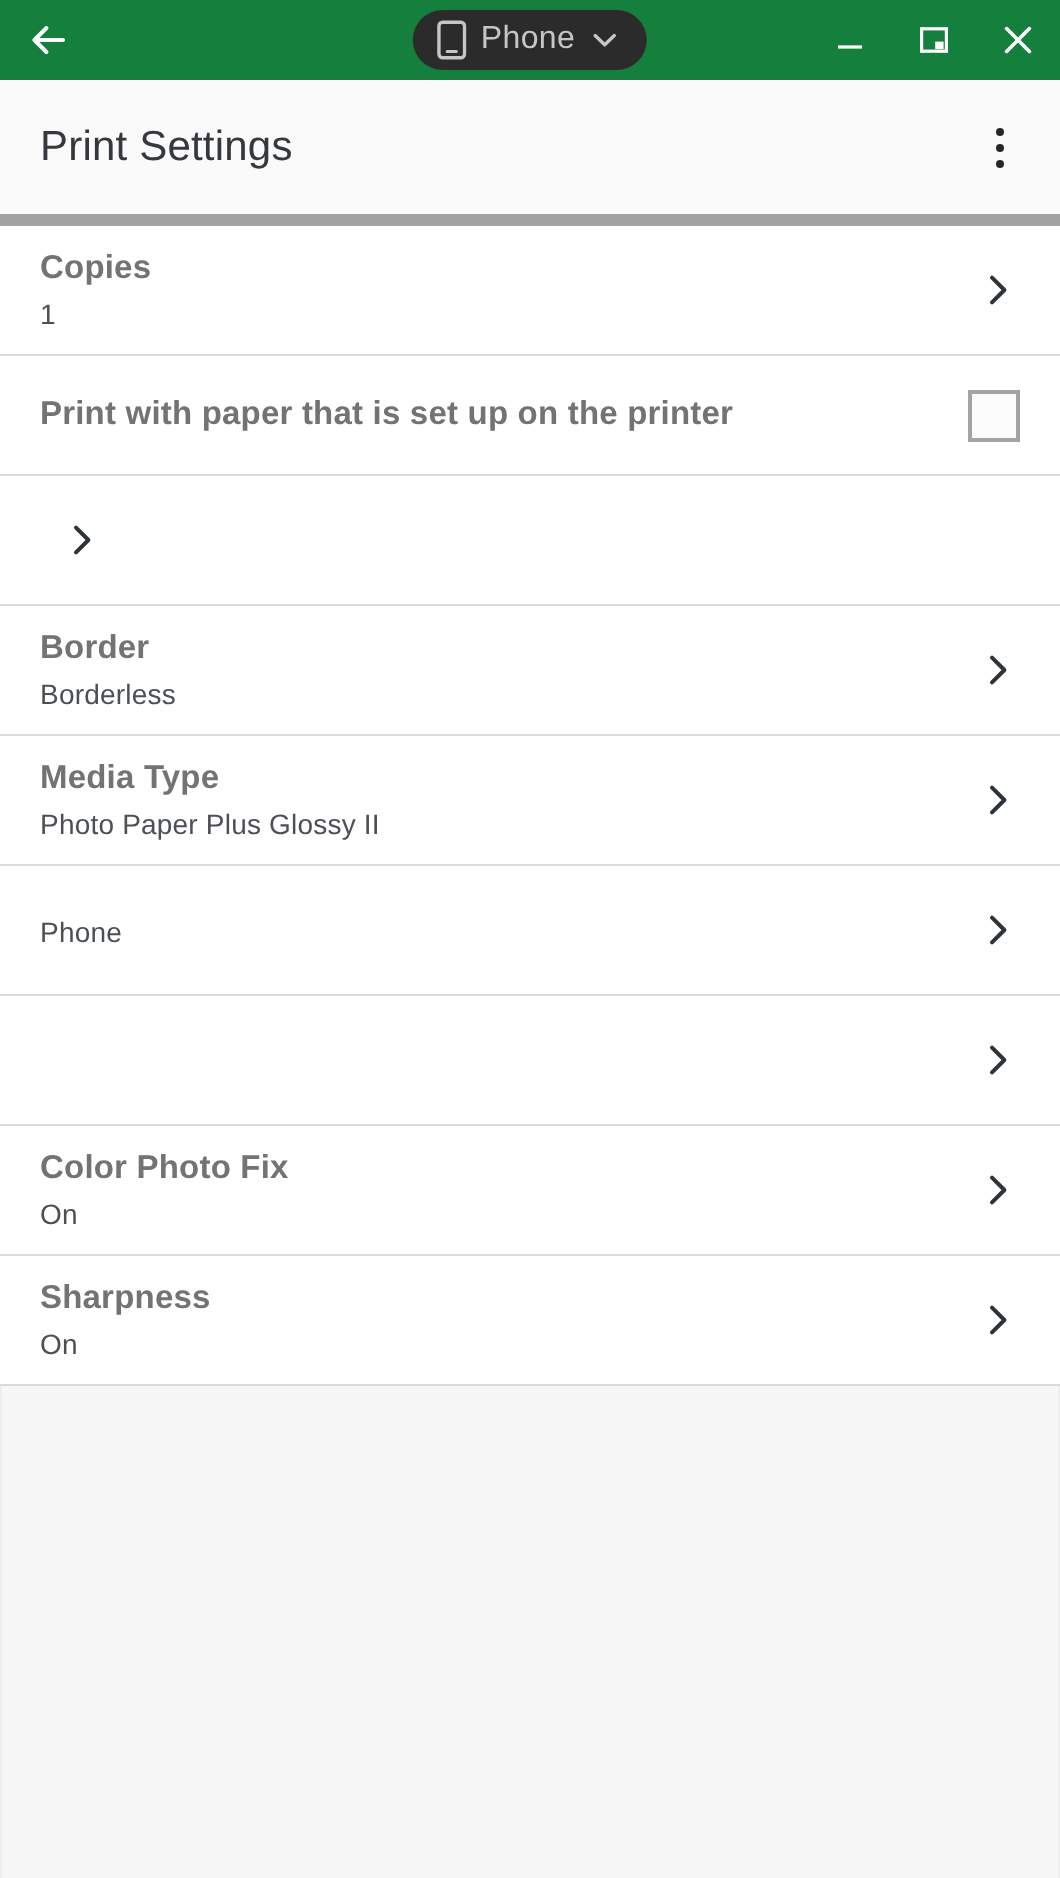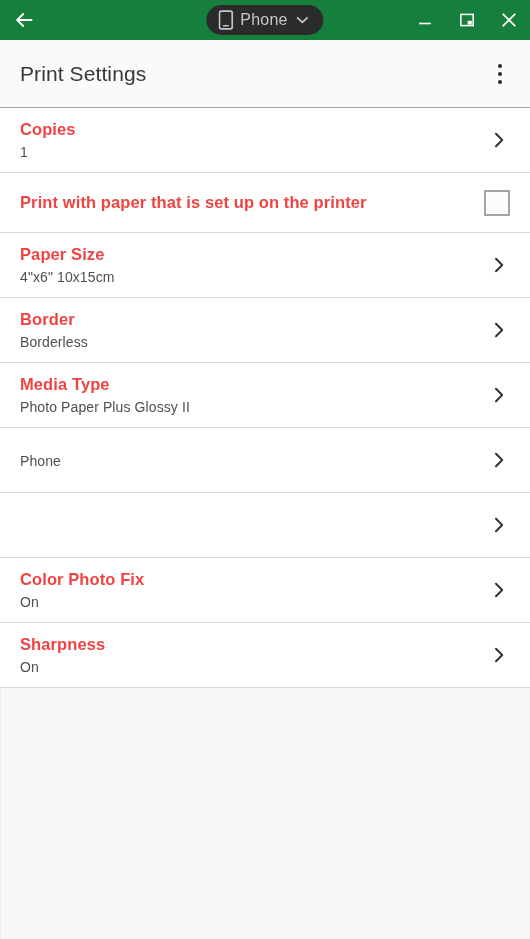--- a/index.html
+++ b/index.html
@@ -82,21 +82,21 @@
     cursor: pointer;
   }
   .tb-btn svg { display: block; }
 
   
   .header {
     position: relative;
     height: 67px;
     min-height: 67px;
     background: #fafafa;
-    border-bottom: 1px solid #a3a3a3;
+    border-bottom: 6px solid #a3a3a3;
     display: flex;
     align-items: center;
     flex: 0 0 auto;
   }
   .header-title {
     margin-left: 20px;
     font-size: 21px;
     color: #35393d;
     font-weight: 400;
     letter-spacing: .1px;
@@ -144,21 +144,21 @@
   .row-texts {
     display: flex;
     flex-direction: column;
     justify-content: center;
     flex: 1 1 auto;
     min-width: 0;
   }
   .row-label {
     font-size: 16.5px;
     font-weight: 700;
-    color: #ef4444;
+    color: #737373;
     line-height: 1.25;
     letter-spacing: .1px;
   }
   .row-value {
     font-size: 14px;
     font-weight: 400;
     color: #4c5055;
     line-height: 1.3;
     margin-top: 3px;
     letter-spacing: .1px;
@@ -274,24 +274,20 @@
     </div>
 
     <div class="row one-line">
       <div class="row-texts">
         <div class="row-label">Print with paper that is set up on the printer</div>
       </div>
       <div class="checkbox"></div>
     </div>
 
     <div class="row two-line">
-      <div class="row-texts">
-        <div class="row-label">Paper Size</div>
-        <div class="row-value">4"x6" 10x15cm</div>
-      </div>
       <div class="chevron">
         <svg width="20" height="20" viewBox="0 0 20 20" fill="none">
           <path d="M7 3.8L13.2 10 7 16.2" stroke="#2e3338" stroke-width="2" stroke-linecap="round" stroke-linejoin="round"></path>
         </svg>
       </div>
     </div>
 
     <div class="row two-line">
       <div class="row-texts">
         <div class="row-label">Border</div>

